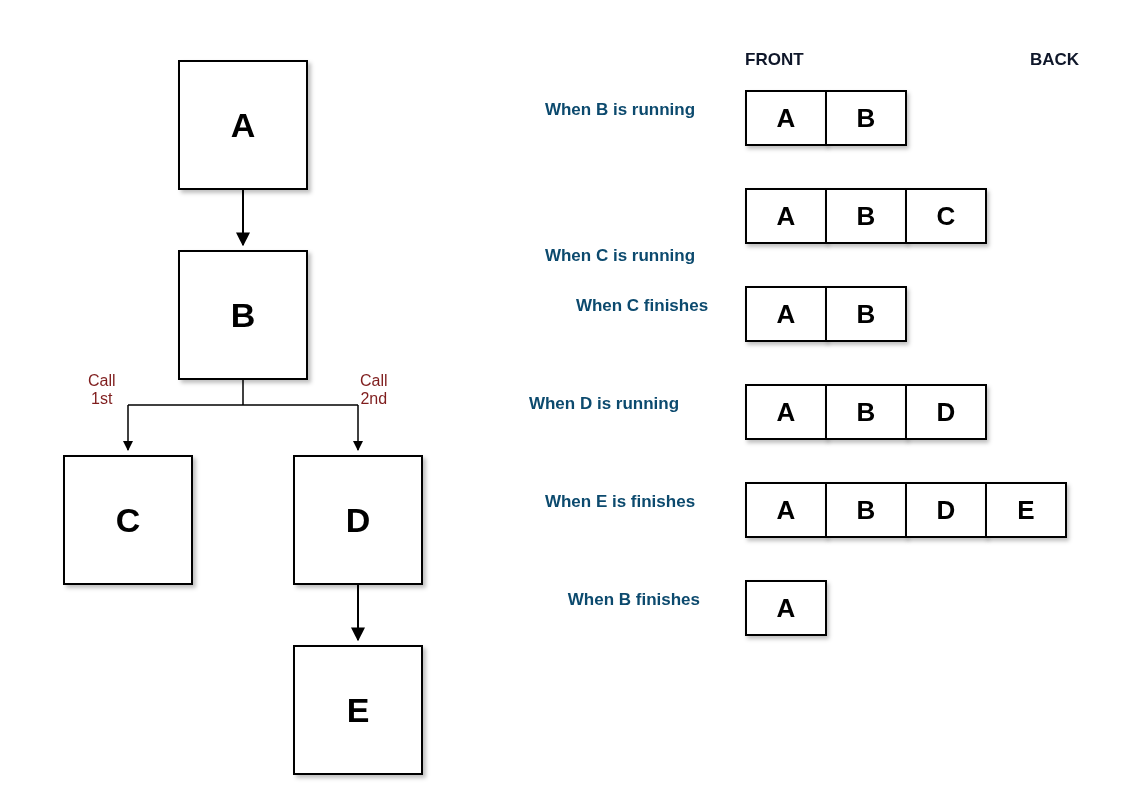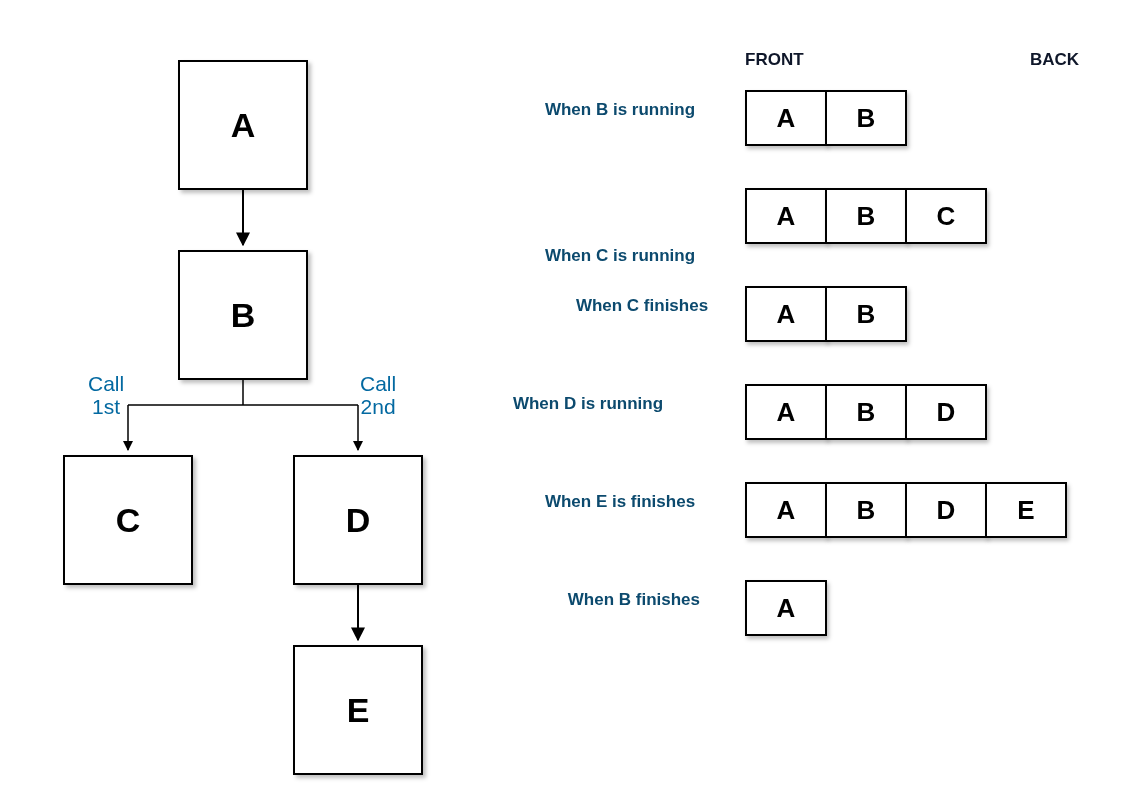--- a/index.html
+++ b/index.html
@@ -23,22 +23,22 @@
     font-weight: bold;
     box-sizing: border-box;
   }
   .node-big {
     width: 130px;
     height: 130px;
     font-size: 34px;
   }
   .edge-label {
     position: absolute;
-    font-size: 21px;
-    color: #0369a1;
+    font-size: 16px;
+    color: #7f1d1d;
     text-align: center;
     line-height: 1.1;
   }
   .state-label {
     position: absolute;
     color: #0c4a6e;
     font-weight: bold;
     font-size: 17px;
     text-align: center;
     line-height: 1.15;
@@ -126,21 +126,21 @@
     <div class="stack-cell">B</div>
     <div class="stack-cell">C</div>
   </div>
 
 <div class="state-label" style="left:562px; top:296px;">When C finishes</div>
 <div class="stack-row" style="left:745px; top:286px;">
     <div class="stack-cell">A</div>
     <div class="stack-cell">B</div>
   </div>
 
-<div class="state-label" style="left:508px; top:394px;">When D is running</div>
+<div class="state-label" style="left:524px; top:394px;">When D is running</div>
 <div class="stack-row" style="left:745px; top:384px;">
     <div class="stack-cell">A</div>
     <div class="stack-cell">B</div>
     <div class="stack-cell">D</div>
   </div>
 
 <div class="state-label" style="left:540px; top:492px;">When E is finishes</div>
 <div class="stack-row" style="left:745px; top:482px;">
     <div class="stack-cell">A</div>
     <div class="stack-cell">B</div>

